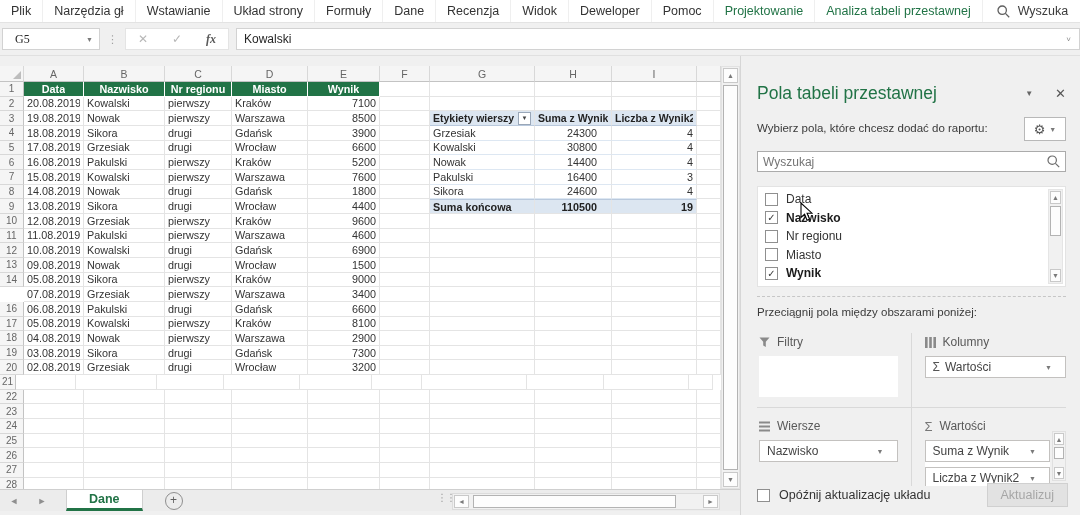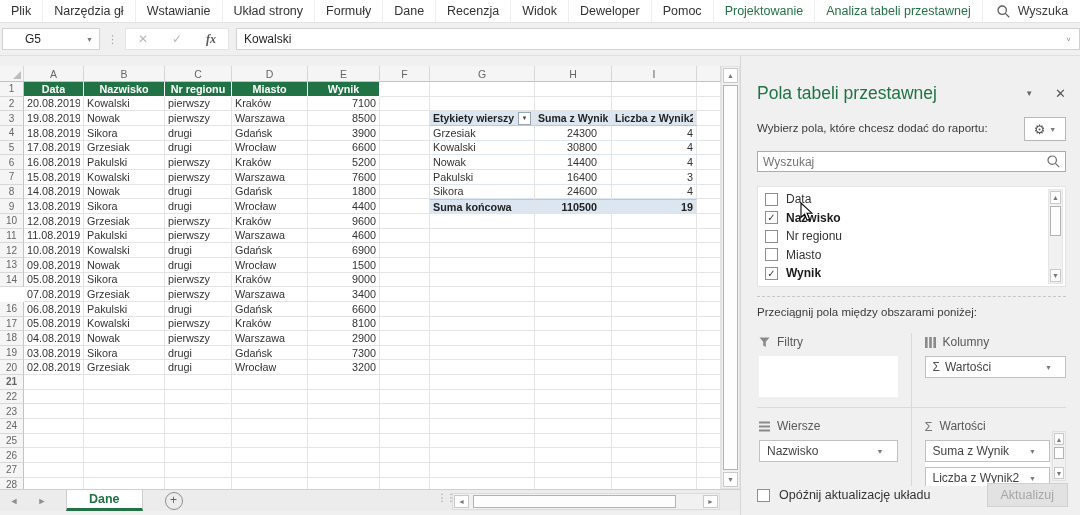--- a/index.html
+++ b/index.html
@@ -13,21 +13,21 @@
           color:#333; white-space:nowrap; cursor:default; }
   .rtab.ctx { color:#217346; }
   .tabbar .spacer { flex:1; }
   .rsearch { display:flex; align-items:center; gap:8px; padding:0 14px; color:#3b3b3b; }
 
   
   .fbar { position:absolute; top:23px; left:0; right:0; height:33px; background:#f0f0f0;
           display:flex; align-items:center; border-bottom:1px solid #e0e0e0; }
   .namebox { width:98px; height:22px; margin-left:2px; background:#fff; border:1px solid #d2d2d2;
              display:flex; align-items:center; font-size:12px; }
-  .namebox .nb-txt { flex:1; padding-left:22px; }
+  .namebox .nb-txt { flex:1; padding-left:12px;font-family:Liberation Serif, serif; }
   .nb-arrow, .small-arrow { font-size:7px; color:#7a7a7a; padding:0 6px; }
   .fdots { color:#a0a0a0; font-size:11px; margin:0 7px; letter-spacing:0; }
   .fbtns { height:22px; background:#fff; border:1px solid #e4e4e4; display:flex; align-items:center; }
   .fbtn { width:34px; text-align:center; font-size:12px; color:#b7b7b7; }
   .fbtn.fx { color:#5a5a5a; font-style:italic; font-family:"Liberation Serif", serif; font-weight:bold; }
   .finput-wrap { flex:1; height:22px; margin-left:7px; background:#fff; border:1px solid #d2d2d2;
                  display:flex; align-items:center; }
   .finput { flex:1; border:none; outline:none; font-size:12px; color:#262626; padding-left:7px;
             font-family:"Liberation Sans", sans-serif; background:transparent; }
   .fexpand { font-size:8px; color:#8a8a8a; padding-right:8px; }
@@ -697,21 +697,21 @@
       <div class="gc al-r" style="width: 72px; flex: 0 0 auto; text-align: right;">
         <span style="overflow: hidden; white-space: nowrap;">3200</span>
       </div>
       <div class="gc" style="width: 50px; flex: 0 0 auto;"></div>
       <div class="gc" style="width: 105px; flex: 0 0 auto;"></div>
       <div class="gc" style="width: 77px; flex: 0 0 auto;"></div>
       <div class="gc" style="width: 85px; flex: 0 0 auto;"></div>
       <div class="gc" style="width: 24px; flex: 0 0 auto;"></div>
     </div>
     <div class="grow">
-      <div class="grh" style="width: 24px; flex: 0 0 auto; font-weight: bold;">21</div>
+      <div class="grh" style="width: 16px; flex: 0 0 auto;">21</div>
       <div class="gc" style="width: 60px; flex: 0 0 auto;"></div>
       <div class="gc" style="width: 81px; flex: 0 0 auto;"></div>
       <div class="gc" style="width: 67px; flex: 0 0 auto;"></div>
       <div class="gc" style="width: 76px; flex: 0 0 auto;"></div>
       <div class="gc" style="width: 72px; flex: 0 0 auto;"></div>
       <div class="gc" style="width: 50px; flex: 0 0 auto;"></div>
       <div class="gc" style="width: 105px; flex: 0 0 auto;"></div>
       <div class="gc" style="width: 77px; flex: 0 0 auto;"></div>
       <div class="gc" style="width: 85px; flex: 0 0 auto;"></div>
       <div class="gc" style="width: 24px; flex: 0 0 auto;"></div>

